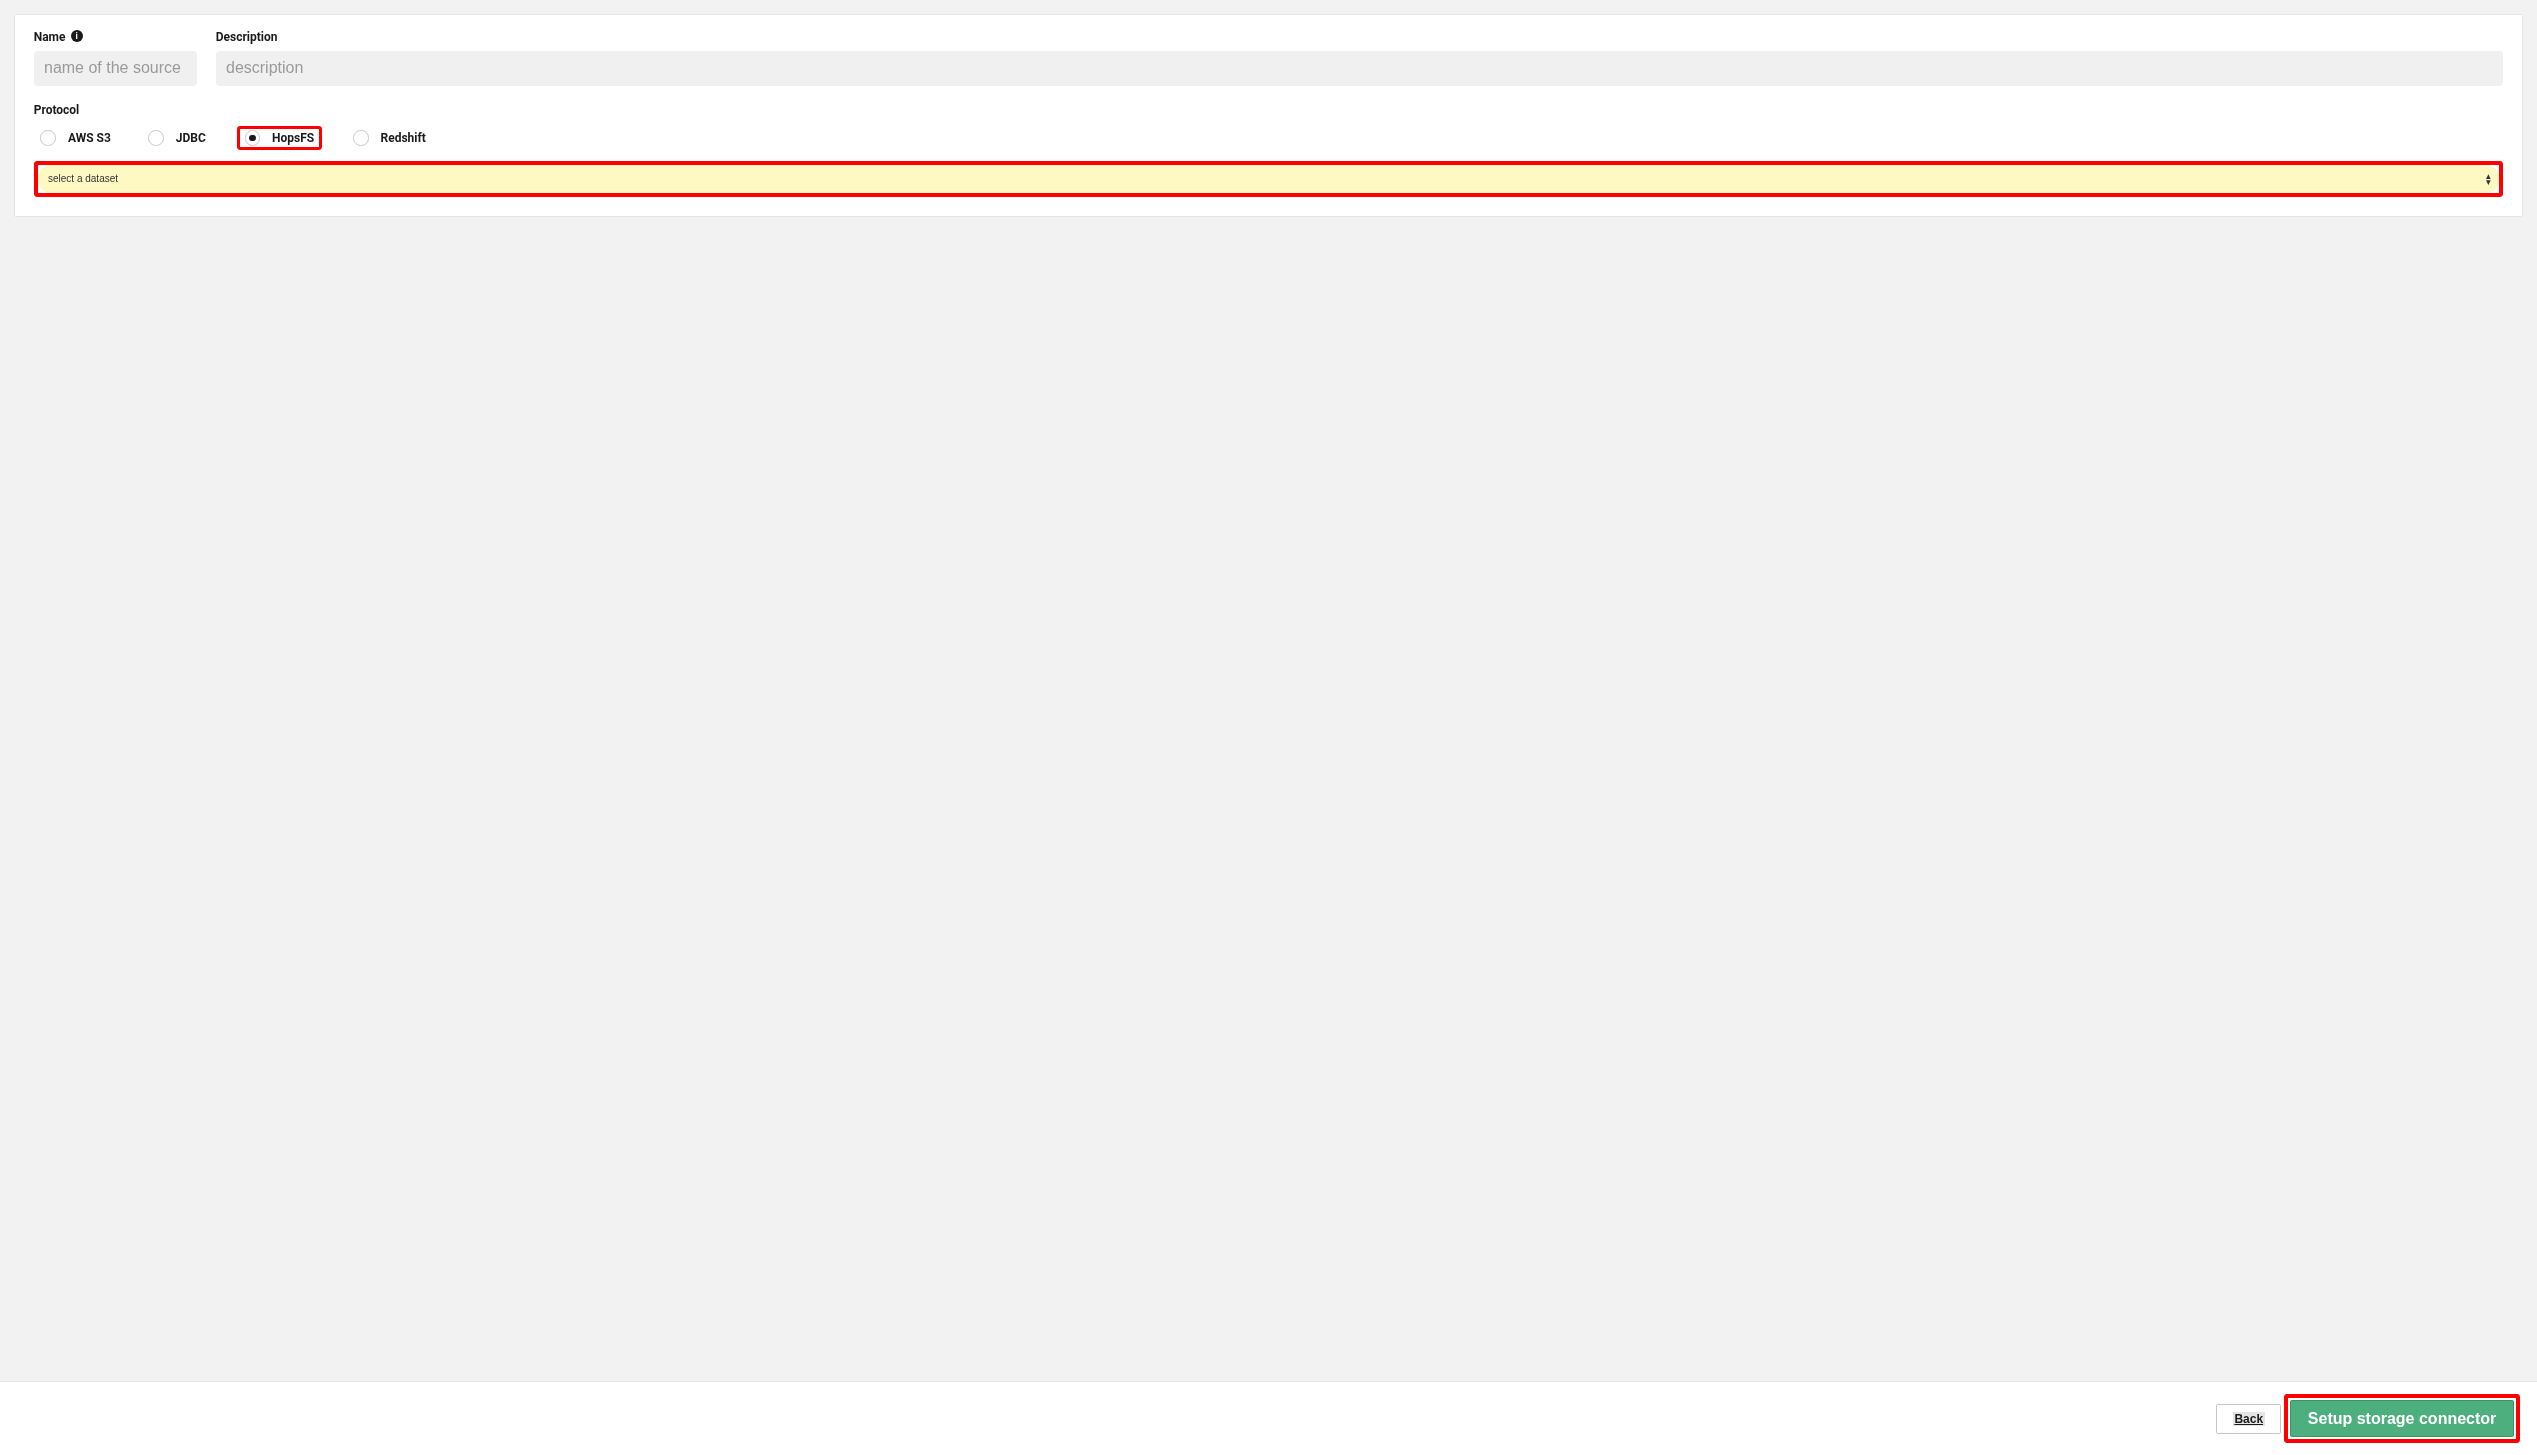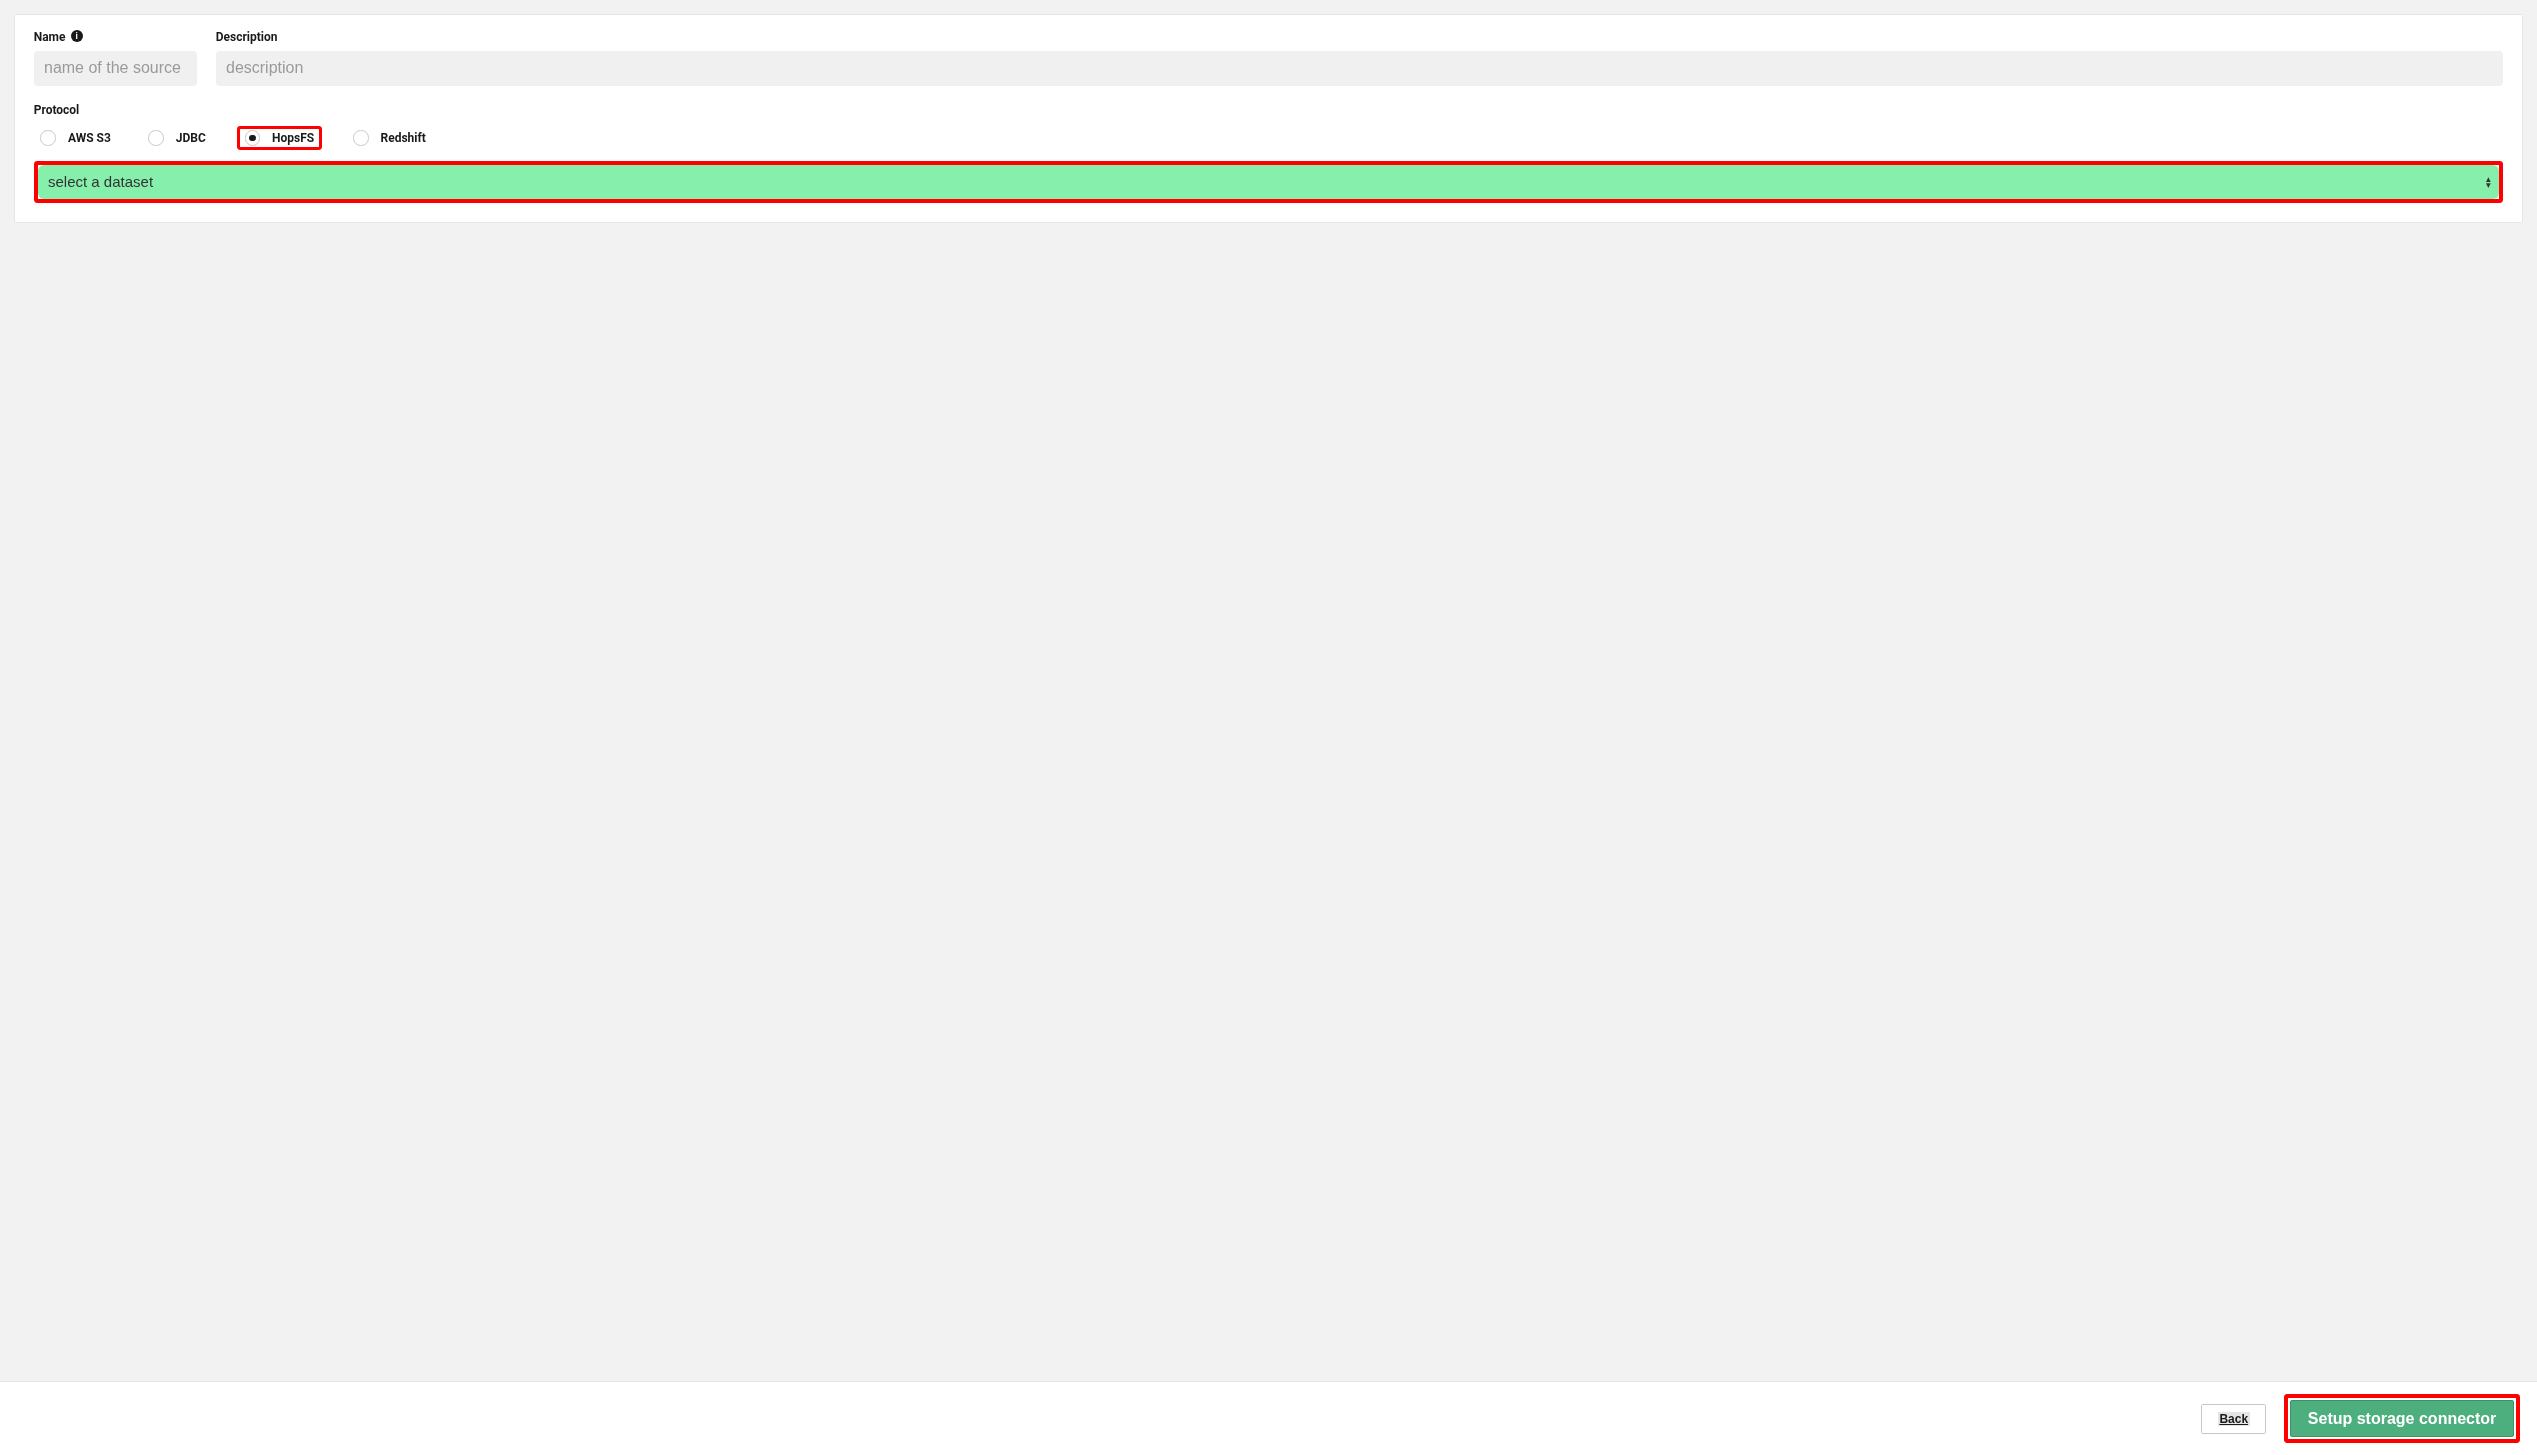--- a/index.html
+++ b/index.html
@@ -117,26 +117,26 @@
     border: 4.3px solid #ff0000;
     border-radius: 3.4px;
     padding: 0;
   }
   .select {
     position: relative;
     width: 100%;
   }
   .select-box {
     width: 100%;
-    background: #86efac;
+    background: #fef9c3;
     border: none;
     padding: 8.6px 27px 8.6px 10.3px;
-    font-size: 15px;
+    font-size: 10px;
     color: #333;
-    border-radius: 6px;
+    border-radius: 13px;
     text-align: left;
     cursor: pointer;
   }
   .select-arrows {
     position: absolute;
     right: 8.6px;
     top: 50%;
     transform: translateY(-50%);
     font-size: 9.4px;
     line-height: 6px;
@@ -146,21 +146,21 @@
     flex-direction: column;
   }
   .footer {
     position: fixed;
     bottom: 0; left: 0; right: 0;
     background: #fff;
     border-top: 0.9px solid #e5e5e5;
     padding: 12px 17px;
     display: flex;
     justify-content: flex-end;
-    gap: 18px;
+    gap: 3px;
     align-items: center;
   }
   .btn-back {
     background: #fff;
     border: 0.9px solid #c6c6c6;
     padding: 6.8px 15.4px;
     font-size: 12px;
     font-weight: 700;
     text-decoration: underline;
     color: #1a1a1a;

